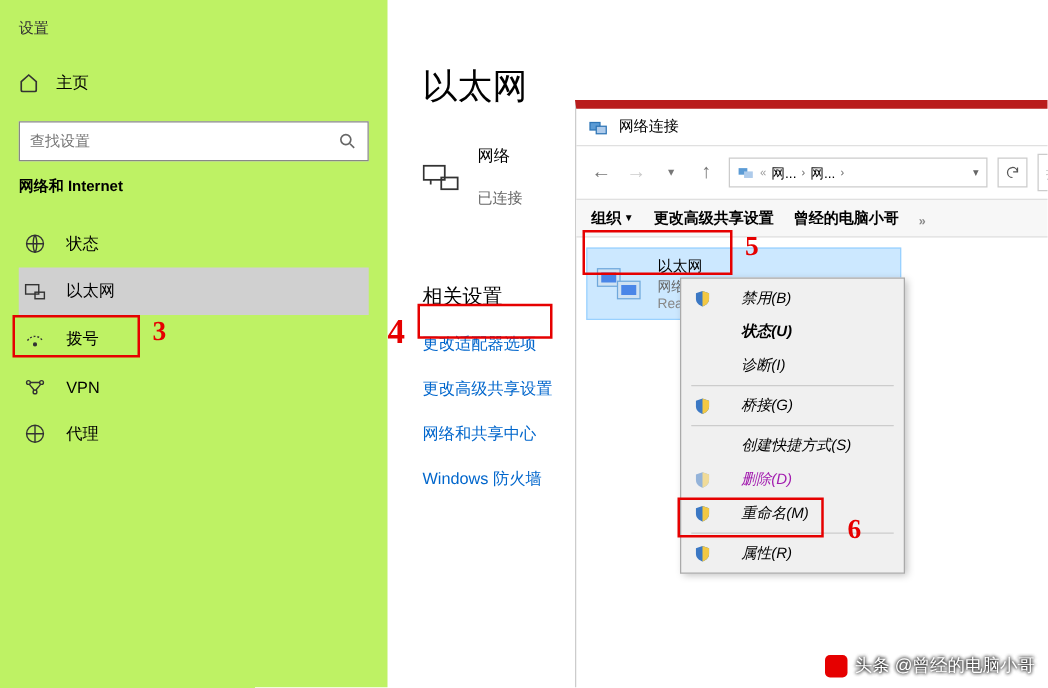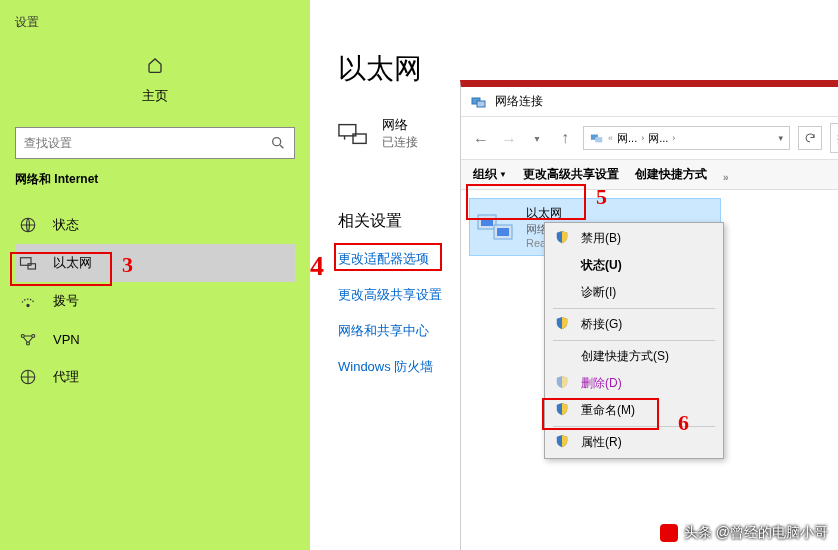--- a/index.html
+++ b/index.html
@@ -1,36 +1,36 @@
 <!DOCTYPE html>
 <html><head>
   <meta charset="utf-8">
   <style>
     * { margin: 0; padding: 0; box-sizing: border-box; font-family: "Microsoft YaHei", "Segoe UI", sans-serif; }
     body { width: 838px; height: 550px; background: #fff; position: relative; overflow: hidden; }
     
     .settings-sidebar { position: absolute; left: 0; top: 0; width: 310px; height: 550px; background: #bef264; padding: 10px 15px; }
     .sidebar-title { font-size: 12px; color: #333; margin-bottom: 18px; margin-top: 4px; }
-    .sidebar-home { display: flex; align-items: center; gap: 14px; padding: 8px 0; margin-bottom: 14px; cursor: pointer; flex-direction: column; }
+    .sidebar-home { display: flex; align-items: center; gap: 14px; padding: 8px 0; margin-bottom: 14px; cursor: pointer; }
     .sidebar-home .icon { width: 16px; height: 16px; }
     .sidebar-home span { font-size: 13px; }
     .search-box { display: flex; align-items: center; border: 1px solid #888; background: #fff; height: 32px; padding: 0 8px; margin-bottom: 12px; }
     .search-box input { border: none; outline: none; flex: 1; font-size: 12px; color: #888; background: transparent; }
     .search-box .search-icon { width: 16px; height: 16px; }
     .section-label { font-size: 12px; font-weight: bold; margin-bottom: 18px; }
     .nav-item { display: flex; align-items: center; gap: 16px; padding: 10px 4px; font-size: 13px; cursor: pointer; }
     .nav-item.active { background: #d0d0d0; }
     .nav-item .icon { width: 18px; height: 18px; flex-shrink: 0; }
     
     .main-content { position: absolute; left: 338px; top: 50px; width: 280px; }
     .page-heading { font-size: 28px; font-weight: 300; margin-bottom: 28px; }
     .net-status { display: flex; align-items: center; gap: 14px; margin-bottom: 60px; }
     .net-status .net-icon { width: 30px; height: 24px; }
     .net-status .label1 { font-size: 13px; }
-    .net-status .label2 { font-size: 12px; color: #666; }
+    .net-status .label2 { font-size: 12px; color: #666; margin-top: 16px; }
     .related-heading { font-size: 16px; margin-bottom: 18px; }
     .link { color: #0066cc; font-size: 13px; margin-bottom: 18px; display: block; cursor: pointer; }
     
     .popup-window { position: absolute; left: 460px; top: 80px; width: 420px; height: 470px; background: #fff; border-left: 1px solid #ccc; border-top: 7px solid #b91c1c; }
     .popup-title { display: flex; align-items: center; gap: 8px; padding: 6px 10px; font-size: 12px; }
     .popup-toolbar { display: flex; align-items: center; padding: 6px 10px; gap: 8px; border-top: 1px solid #e0e0e0; }
     .nav-arrow { width: 20px; height: 20px; display: flex; align-items: center; justify-content: center; color: #777; }
     .breadcrumb { display: flex; align-items: center; border: 1px solid #ccc; padding: 2px 6px; font-size: 11px; gap: 4px; flex: 1; height: 24px; }
     .breadcrumb .crumb-icon { width: 14px; height: 14px; }
     .refresh-btn { width: 24px; height: 24px; border: 1px solid #ccc; display: flex; align-items: center; justify-content: center; }
@@ -38,21 +38,21 @@
     .popup-menubar { display: flex; align-items: flex-end; padding: 6px 12px; gap: 16px; font-size: 12px; border-top: 1px solid #e0e0e0; border-bottom: 1px solid #e0e0e0; background: #f7f7f7; font-weight: bold; }
     .popup-menubar .menu-item { cursor: pointer; display: flex; align-items: center; gap: 2px; }
     .popup-body { position: relative; padding: 8px; }
     .adapter-item { display: flex; align-items: center; gap: 10px; padding: 6px; background: #cce8ff; border: 1px solid #99d1ff; width: 252px; cursor: pointer; }
     .adapter-icon { width: 40px; height: 36px; }
     .adapter-text .line1 { font-size: 12px; }
     .adapter-text .line2 { font-size: 11px; color: #666; }
     .adapter-text .line3 { font-size: 11px; color: #888; }
     
     .context-menu { position: absolute; left: 544px; top: 222px; width: 180px; background: #f0f0f0; border: 1px solid #aaa; box-shadow: 2px 2px 6px rgba(0,0,0,0.25); padding: 2px; }
-    .ctx-item { display: flex; gap: 12px; padding: 5px 24px 5px 8px; font-size: 12px; cursor: pointer; position: relative; }
+    .ctx-item { display: flex; align-items: center; gap: 24px; padding: 5px 24px 5px 8px; font-size: 12px; cursor: pointer; position: relative; font-style: italic; }
     .ctx-item.disabled { color: #a21caf; }
     .ctx-sep { height: 1px; background: #ccc; margin: 2px 6px; }
     .shield { width: 14px; height: 14px; flex-shrink: 0; }
     .blank-icon { width: 14px; height: 14px; flex-shrink: 0; }
     
     .annotation { position: absolute; color: #e60000; font-family: "Comic Sans MS", cursive; font-size: 22px; font-weight: bold; pointer-events: none; z-index: 100; }
     .red-box { position: absolute; border: 2px solid #e60000; pointer-events: none; z-index: 99; }
     
     .watermark { position: absolute; right: 10px; bottom: 8px; font-size: 14px; color: #fff; text-shadow: 0 0 3px #000, 0 0 3px #000; display: flex; gap: 6px; padding-left: 27px; }
     .watermark-icon { width: 18px; height: 18px; background: #e60000; border-radius: 4px; }
@@ -169,21 +169,21 @@
         </svg>
     </div>
     <div class="search-popup">搜索</div>
   </div>
   <div class="popup-menubar">
     <div class="menu-item">
         <span>组织</span> 
         <span style="font-size:8px">▼</span>
       </div>
     <div class="menu-item">更改高级共享设置</div>
-    <div class="menu-item">创建快捷方式</div>
+    <div class="menu-item">曾经的电脑小哥</div>
     <span style="color:#888;font-size:10px">»</span>
   </div>
   <div class="popup-body">
     <div class="adapter-item">
       <svg class="adapter-icon" viewBox="0 0 40 36">
           <rect x="2" y="6" width="18" height="14" fill="#cfe2f3" stroke="#6fa8dc"></rect>
           <rect x="18" y="16" width="18" height="14" fill="#cfe2f3" stroke="#6fa8dc"></rect>
           <rect x="5" y="9" width="12" height="8" fill="#4a86e8"></rect>
           <rect x="21" y="19" width="12" height="8" fill="#4a86e8"></rect>
         </svg>

